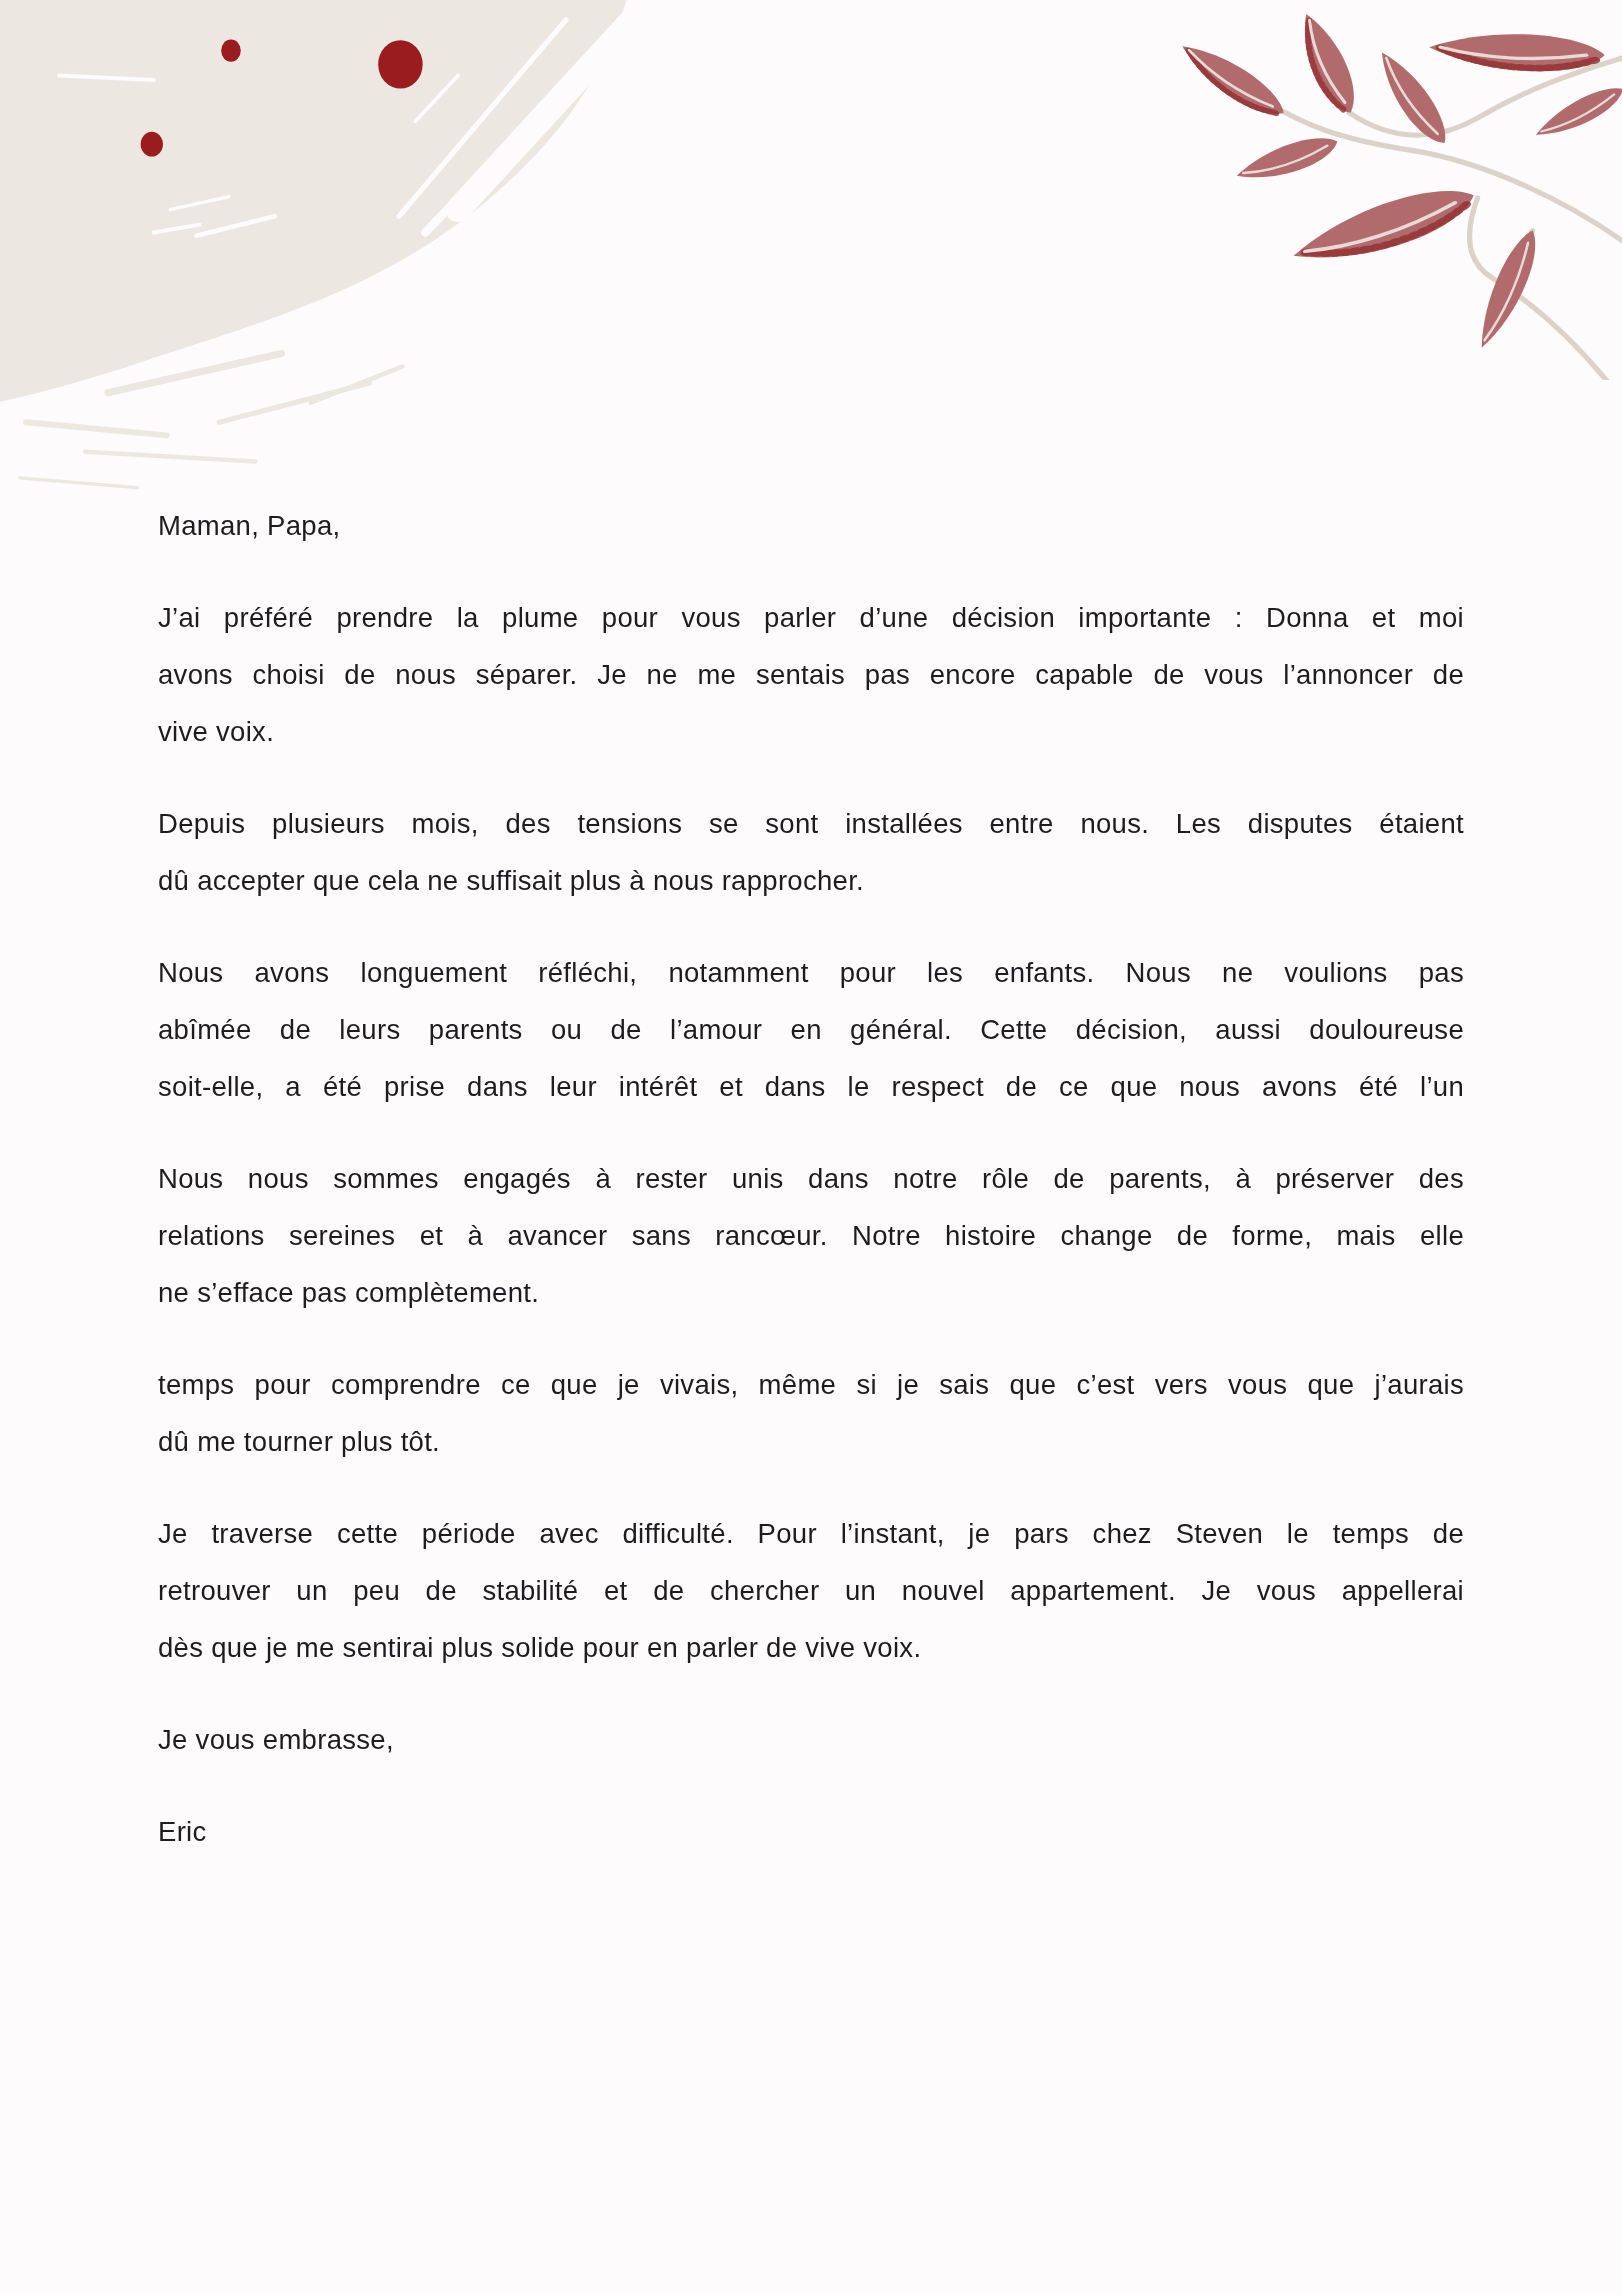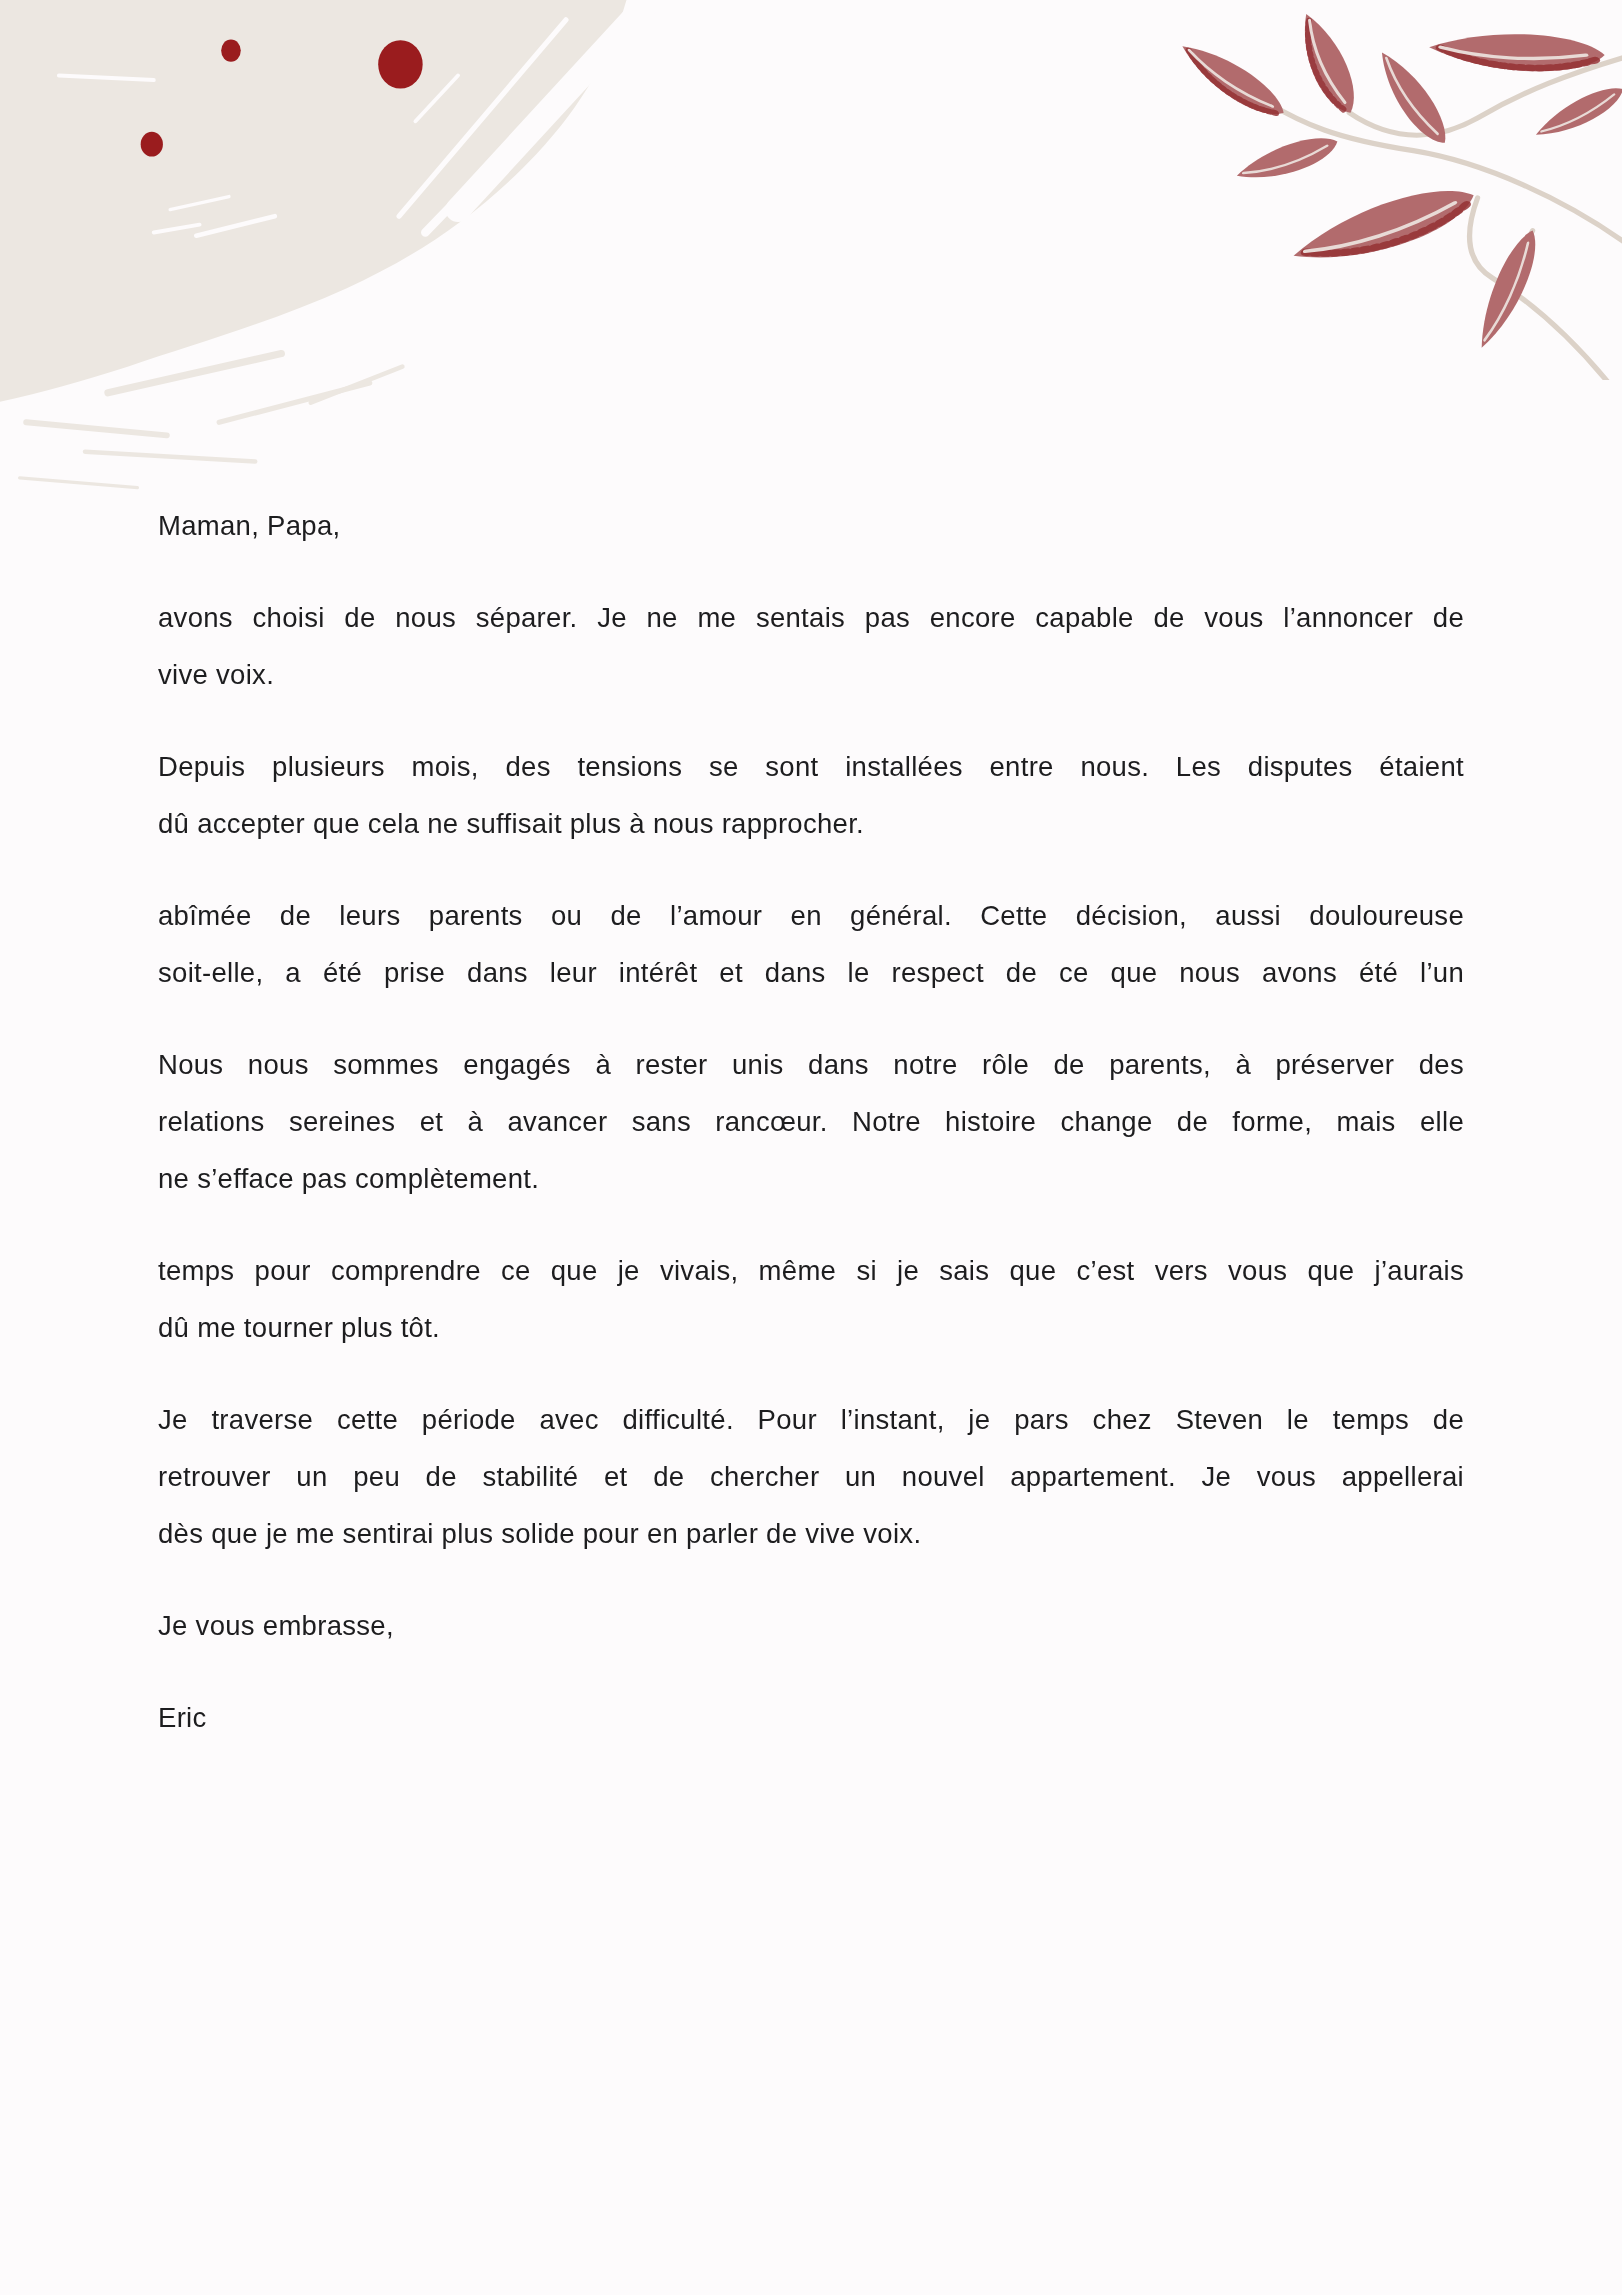--- a/index.html
+++ b/index.html
@@ -118,28 +118,30 @@
         <path d="M 0 0 C 18 -34 95 -42 150 -6 C 96 30 22 28 0 0 Z" style="fill:var(--c-leaf-rose)"></path>
         <path d="M 16 -2 C 60 -16 104 -16 140 -5" fill="none" style="stroke:var(--c-leaf-midrib)" stroke-width="4.5" stroke-linecap="round"></path>
       </g>
     </g>
   </svg>
 
   <div class="letter">
     <div class="block salutation">Maman, Papa,</div>
     <div id="paragraphs">
         <div class="block para">
+          <div class="line">J’ai préféré prendre la plume pour vous parler d’une décision importante : Donna et moi</div>
           <div class="line">avons choisi de nous séparer. Je ne me sentais pas encore capable de vous l’annoncer de</div>
           <div class="line last">vive voix.</div>
         </div>
         <div class="block para">
           <div class="line">Depuis plusieurs mois, des tensions se sont installées entre nous. Les disputes étaient</div>
           <div class="line last">dû accepter que cela ne suffisait plus à nous rapprocher.</div>
         </div>
         <div class="block para">
+          <div class="line">Nous avons longuement réfléchi, notamment pour les enfants. Nous ne voulions pas</div>
           <div class="line">abîmée de leurs parents ou de l’amour en général. Cette décision, aussi douloureuse</div>
           <div class="line">soit-elle, a été prise dans leur intérêt et dans le respect de ce que nous avons été l’un</div>
         </div>
         <div class="block para">
           <div class="line">Nous nous sommes engagés à rester unis dans notre rôle de parents, à préserver des</div>
           <div class="line">relations sereines et à avancer sans rancœur. Notre histoire change de forme, mais elle</div>
           <div class="line last">ne s’efface pas complètement.</div>
         </div>
         <div class="block para">
           <div class="line">temps pour comprendre ce que je vivais, même si je sais que c’est vers vous que j’aurais</div>

